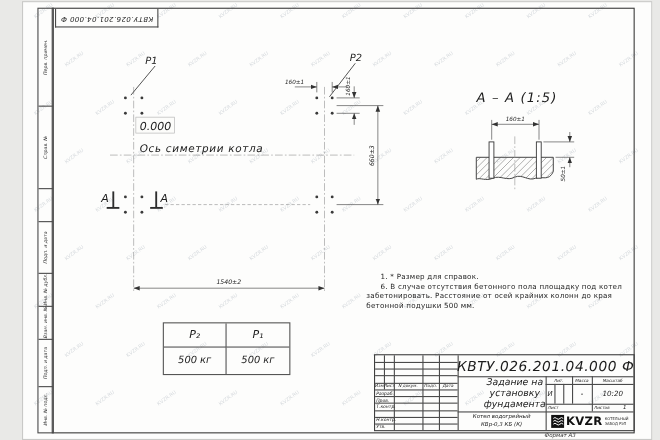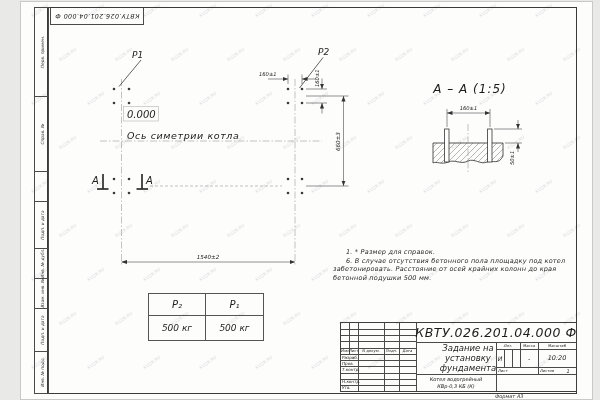--- a/index.html
+++ b/index.html
@@ -38,21 +38,21 @@
          display:grid;grid-template-columns:1fr 1fr;grid-template-rows:22px 1fr;}
   .loads div{display:flex;align-items:center;justify-content:center;font-style:italic;color:#1d1d1d;
              border-right:1px solid #555;border-bottom:1px solid #555;}
   .loads .hd{font-size:10px;}
   .loads .vl2{font-size:9px;}
   .loads div:nth-child(2n){border-right:none;}
   .loads .vl2{border-bottom:none;}
   
   .notes{position:absolute;left:333px;top:248px;width:240px;z-index:4;}
   .notes p{margin:0;text-indent:13px;font-size:6.5px;line-height:8.7px;letter-spacing:.2px;
-           font-style:italic;color:#1f1f1f;}
+           color:#1f1f1f;}
   
   .tblock{position:absolute;left:340px;top:322px;width:235px;height:68px;border:1.1px solid #3f3f3f;z-index:4;}
   .l{position:absolute;background:#4a4a4a;}
   .tb-s{position:absolute;font-size:3.8px;line-height:6px;text-align:center;font-style:italic;color:#222;}
   .tb-r{position:absolute;left:1px;width:16px;height:6px;font-size:4.1px;line-height:6px;font-style:italic;color:#222;}
   .tb-num{position:absolute;left:75px;top:0;width:160px;height:19px;display:flex;align-items:center;justify-content:center;
           font-size:12.5px;font-style:italic;letter-spacing:.5px;color:#1c1c1c;white-space:nowrap;}
   .tb-name{position:absolute;left:75px;top:19px;width:80px;height:32px;display:flex;align-items:center;justify-content:center;
            text-align:center;font-size:8.5px;line-height:10px;font-style:italic;color:#1d1d1d;white-space:pre-line;padding-left:12px;}
   .tb-val{position:absolute;display:flex;align-items:center;justify-content:center;font-style:italic;color:#1d1d1d;}
@@ -376,16 +376,25 @@
     <div class="tb-val" style="left:179px;top:26px;width:18px;height:18px;font-size:6.2px;">-</div>
     <div class="tb-val" style="left:197px;top:26px;width:38px;height:18px;font-size:6.5px;">10:20</div>
 
     <div class="tb-s" style="left:157px;top:44px;width:12px;line-height:7px;text-align:left;">Лист</div>
     <div class="tb-s" style="left:199px;top:44px;width:16px;line-height:7px;text-align:left;">Листов</div>
     <div class="tb-val" style="left:222px;top:44px;width:10px;height:7px;font-size:5px;">1</div>
 
     <div class="tb-prod">Котел водогрейный
 КВр-0,3 КБ (К)</div>
 
+    <div class="tb-logo">
+      <svg width="12" height="12" viewBox="0 0 12 12">
+        <rect width="12" height="12" fill="#111"></rect>
+        <path d="M2,3.4 q1.5,-1.6 3,0 t3,0 t3,0 M2,6 q1.5,-1.6 3,0 t3,0 t3,0 M2,8.6 q1.5,-1.6 3,0 t3,0 t3,0" fill="none" stroke="#fff" stroke-width="0.9"></path>
+      </svg>
+      <span class="kvzr">KVZR</span>
+      <span class="org">КОТЕЛЬНЫЙ
+ЗАВОД РЭП</span>
+    </div>
   </div>
 
   <div class="fmt">Формат А3</div>
 </div>
 
 </body></html>

